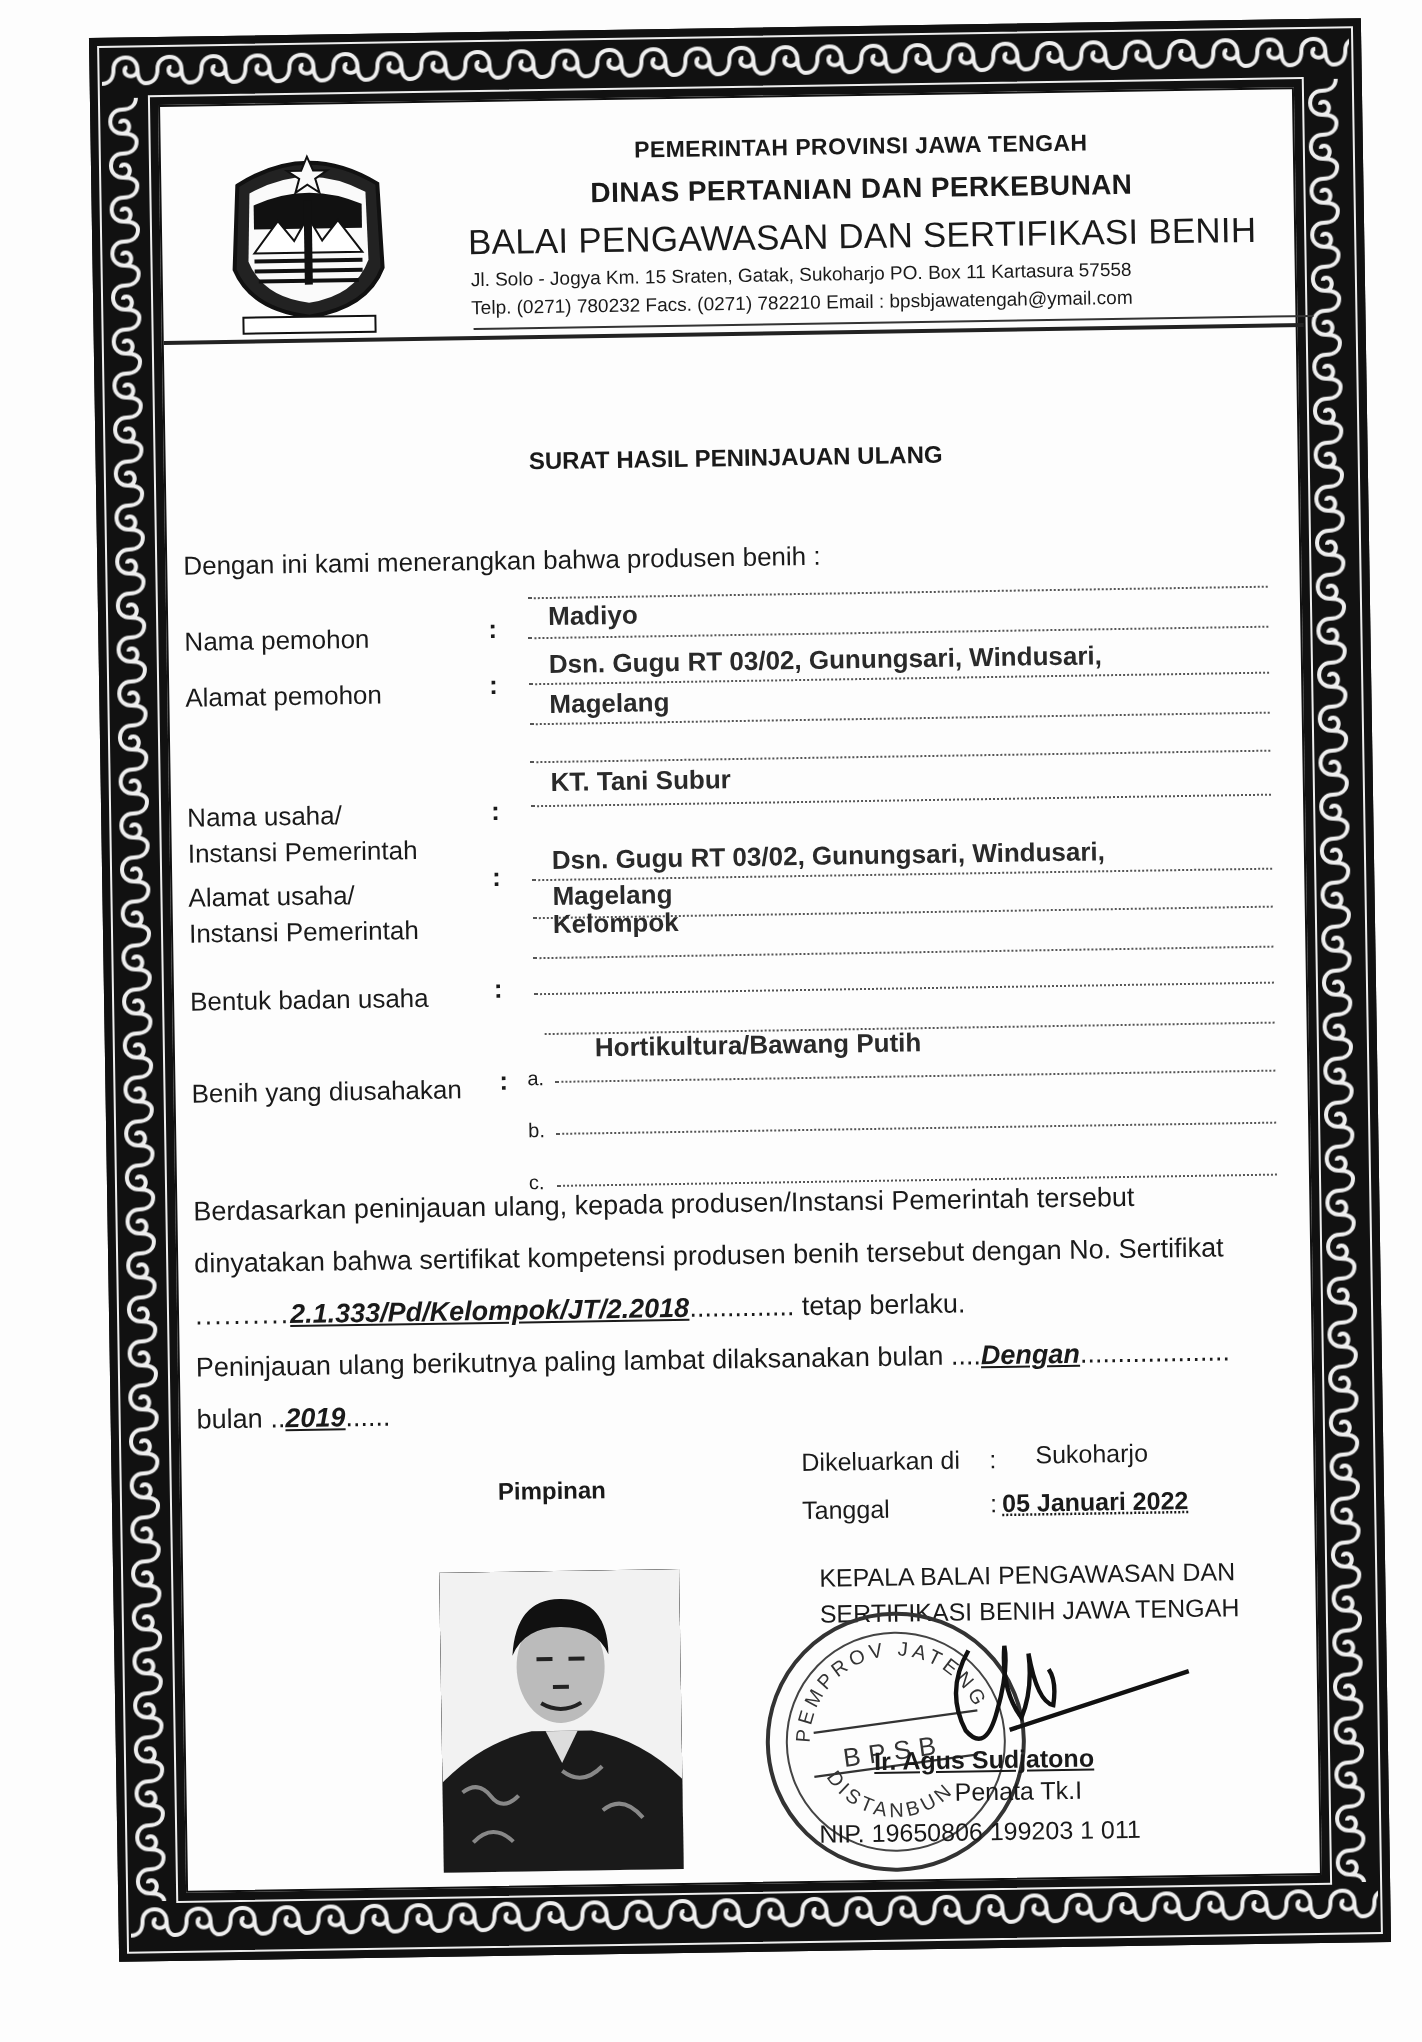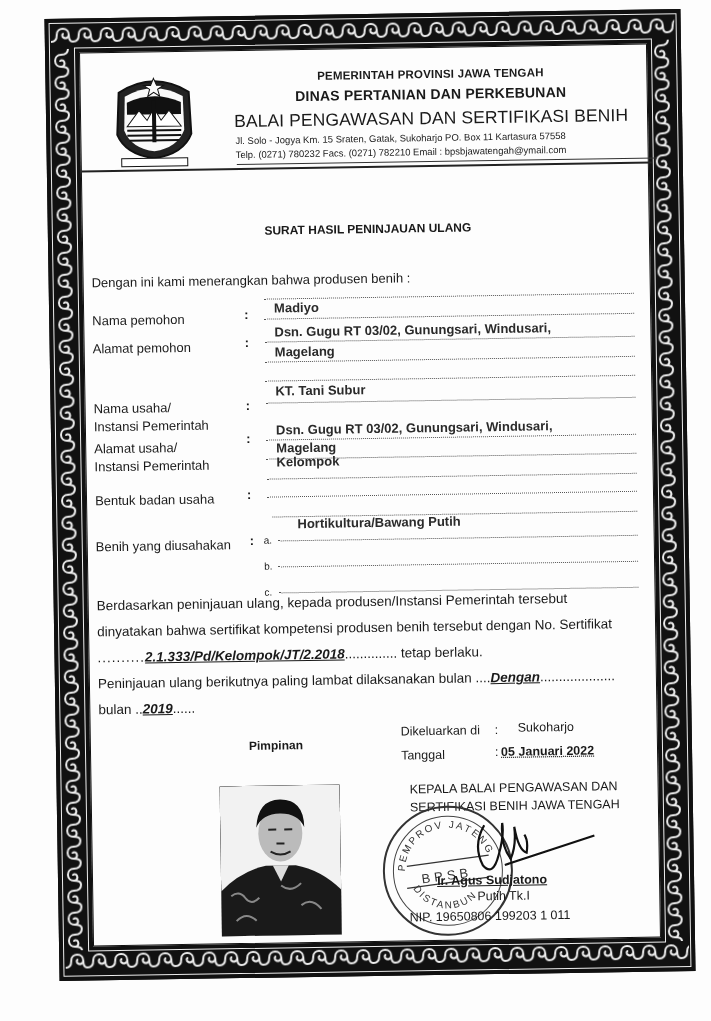--- a/index.html
+++ b/index.html
@@ -216,17 +216,17 @@
       </svg>
     </div>
 
     <div class="abs" style="left:372px;top:768px;">
       <svg width="140" height="70" viewBox="0 0 140 70">
         <path d="M20 10 Q8 30 18 50 Q28 62 34 40 Q40 20 38 8 Q36 30 46 44 Q52 30 50 12 Q54 36 62 38 Q64 26 60 20 M40 50 L130 22" fill="none" stroke="#111" stroke-width="2.2"></path>
       </svg>
     </div>
 
     <div class="abs sig-block" style="left:344px;top:826px;font-weight:bold;text-decoration:underline;">Ir. Agus Sudjatono</div>
-    <div class="abs sig-block" style="left:384px;top:842px;">Putih Tk.I</div>
+    <div class="abs sig-block" style="left:384px;top:842px;">Penata Tk.I</div>
     <div class="abs sig-block" style="left:316px;top:862px;">NIP. 19650806 199203 1 011</div>
 
   </div>
 </div>
 
 </body></html>

